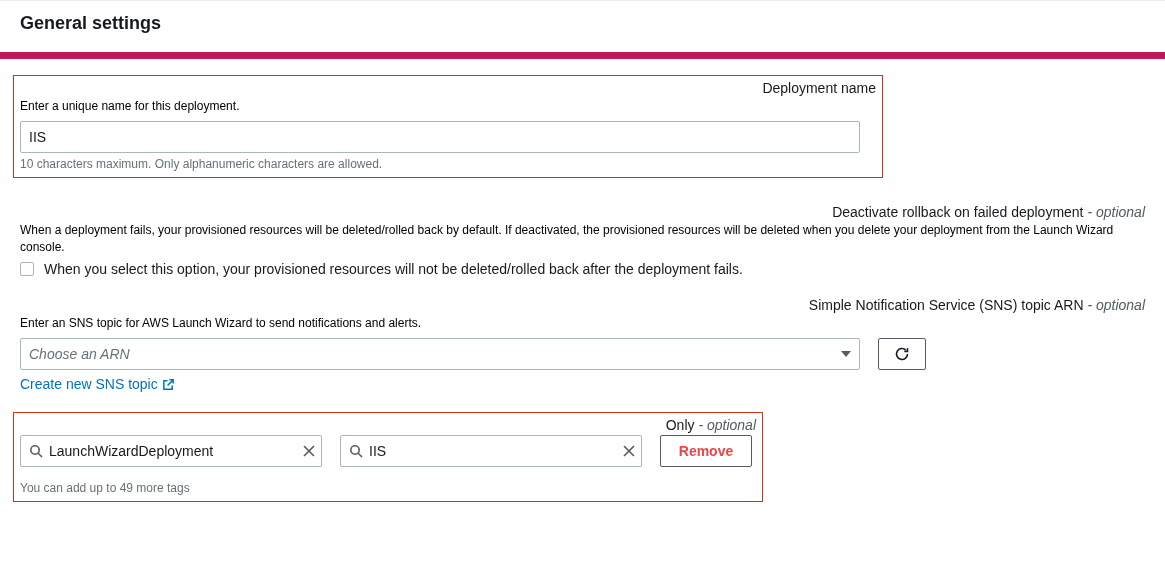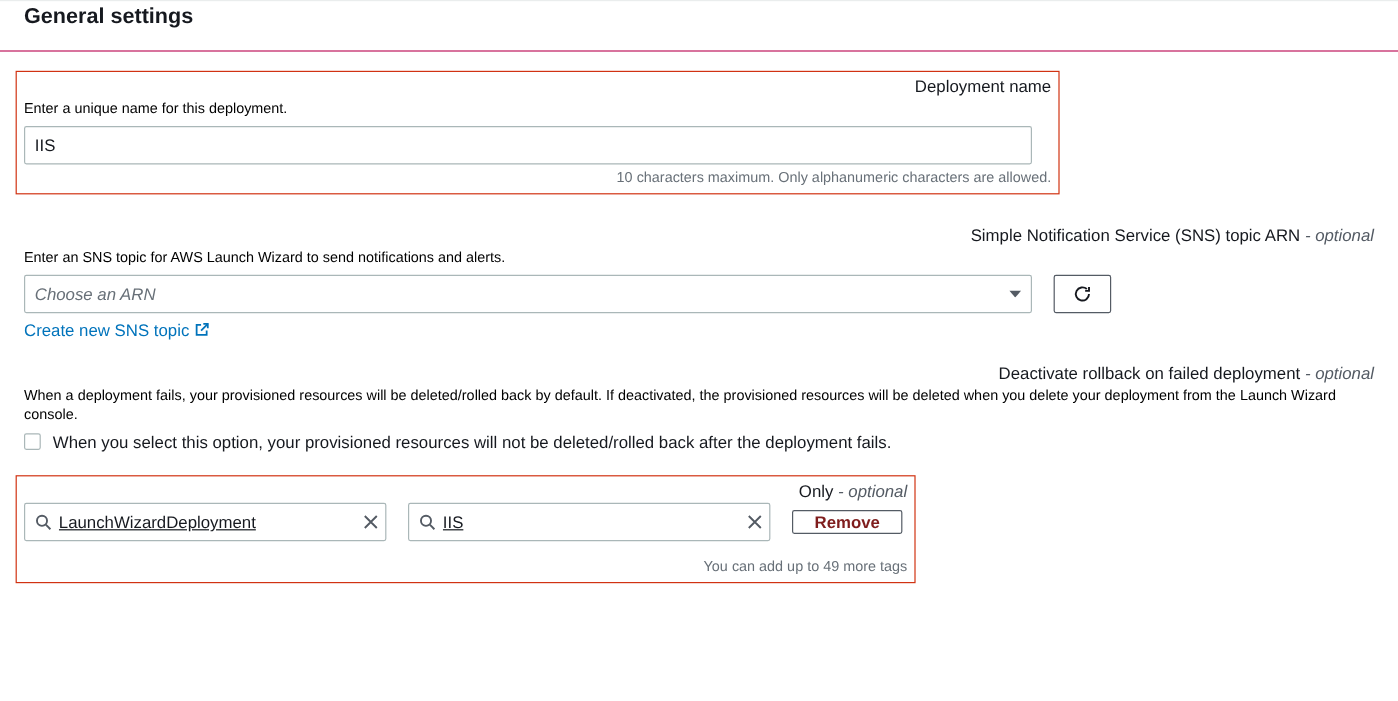--- a/index.html
+++ b/index.html
@@ -6,22 +6,22 @@
   body {
     margin: 0;
     font-family: "Amazon Ember", "Helvetica Neue", Arial, sans-serif;
     font-size: 14px;
     color: #16191f;
     background: #fff;
     width: 1165px;
   }
   .header-bar {
     border-top: 1px solid #eaeded;
-    border-bottom: 1px solid #be185d;
-    padding: 2px 20px 18px 20px;
+    border-bottom: 7px solid #be185d;
+    padding: 12px 20px 18px 20px;
   }
   .header-title {
     font-size: 18px;
     font-weight: 700;
     color: #16191f;
   }
   .content {
     padding: 16px 20px 8px 20px;
   }
   .field-block {
@@ -40,21 +40,20 @@
   .field-desc {
     font-size: 12px;
     color: #000000;
     margin-bottom: 6px;
     line-height: 1.4;
   }
   .field-hint {
     font-size: 12px;
     color: #687078;
     margin-top: 4px;
-    text-align: right;
   }
   .text-input {
     width: 840px;
     height: 32px;
     border: 1px solid #aab7b8;
     border-radius: 2px;
     padding: 4px 8px;
     font-size: 14px;
     color: #16191f;
     background: #fff;
@@ -151,32 +150,31 @@
     gap: 6px;
   }
   .search-input input {
     border: none;
     outline: none;
     flex: 1;
     font-size: 14px;
     color: #16191f;
     padding: 0;
     background: transparent;
-    text-decoration: underline;
   }
   .search-icon { color: #545b64; display:flex; }
   .clear-icon { color: #545b64; cursor: pointer; display:flex; }
   .btn {
-    height: 20px;
+    height: 32px;
     border: 1px solid #545b64;
     border-radius: 2px;
     background: #fff;
     padding: 0 20px;
     font-size: 14px;
-    color: #7f1d1d;
+    color: #ef4444;
     font-weight: 700;
     cursor: pointer;
     display: inline-flex;
     align-items: center;
   }
   .btn-remove { width: 92px; justify-content: center; padding: 0; }
   svg { display: block; }
 </style>
 </head>
 <body>
@@ -185,20 +183,31 @@
   <div class="header-title">General settings</div>
 </div>
 
 <div class="content">
 
   <div class="redbox redbox-deploy">
     <div class="field-label">Deployment name</div>
     <div class="field-desc">Enter a unique name for this deployment.</div>
     <input class="text-input" type="text" value="IIS" style="">
     <div class="field-hint">10 characters maximum. Only alphanumeric characters are allowed.</div>
+  </div>
+
+  <div class="field-block">
+    <div class="field-label">
+      <span>Deactivate rollback on failed deployment</span><span class="optional"> - optional</span>
+    </div>
+    <div class="field-desc">When a deployment fails, your provisioned resources will be deleted/rolled back by default. If deactivated, the provisioned resources will be deleted when you delete your deployment from the Launch Wizard console.</div>
+    <div class="checkbox-row">
+      <div class="checkbox"></div>
+      <div>When you select this option, your provisioned resources will not be deleted/rolled back after the deployment fails.</div>
+    </div>
   </div>
 
   <div class="field-block">
     <div class="field-label">
       <span>Simple Notification Service (SNS) topic ARN</span><span class="optional"> - optional</span>
     </div>
     <div class="field-desc">Enter an SNS topic for AWS Launch Wizard to send notifications and alerts.</div>
     <div class="select-wrap">
       <div class="select">
         <span>Choose an ARN</span>
@@ -222,31 +231,20 @@
       <span>
         <svg width="13" height="13" viewBox="0 0 14 14" fill="none" stroke="#0073bb" stroke-width="1.6">
           <path d="M11 8v4H2V3h4"></path>
           <path d="M8 2h4v4"></path>
           <path d="M12 2 L6 8"></path>
         </svg>
       </span>
     </a>
   </div>
 
-  <div class="field-block">
-    <div class="field-label">
-      <span>Deactivate rollback on failed deployment</span><span class="optional"> - optional</span>
-    </div>
-    <div class="field-desc">When a deployment fails, your provisioned resources will be deleted/rolled back by default. If deactivated, the provisioned resources will be deleted when you delete your deployment from the Launch Wizard console.</div>
-    <div class="checkbox-row">
-      <div class="checkbox"></div>
-      <div>When you select this option, your provisioned resources will not be deleted/rolled back after the deployment fails.</div>
-    </div>
-  </div>
-
   <div class="redbox redbox-tags">
     <div class="field-label">
       <span>Only</span><span class="optional"> - optional</span>
     </div>
 
     <div class="tag-row">
       <div class="search-input">
         <span class="search-icon">
           <svg width="14" height="14" viewBox="0 0 14 14" fill="none" stroke="#545b64" stroke-width="1.6">
             <circle cx="6" cy="6" r="4.2"></circle>

